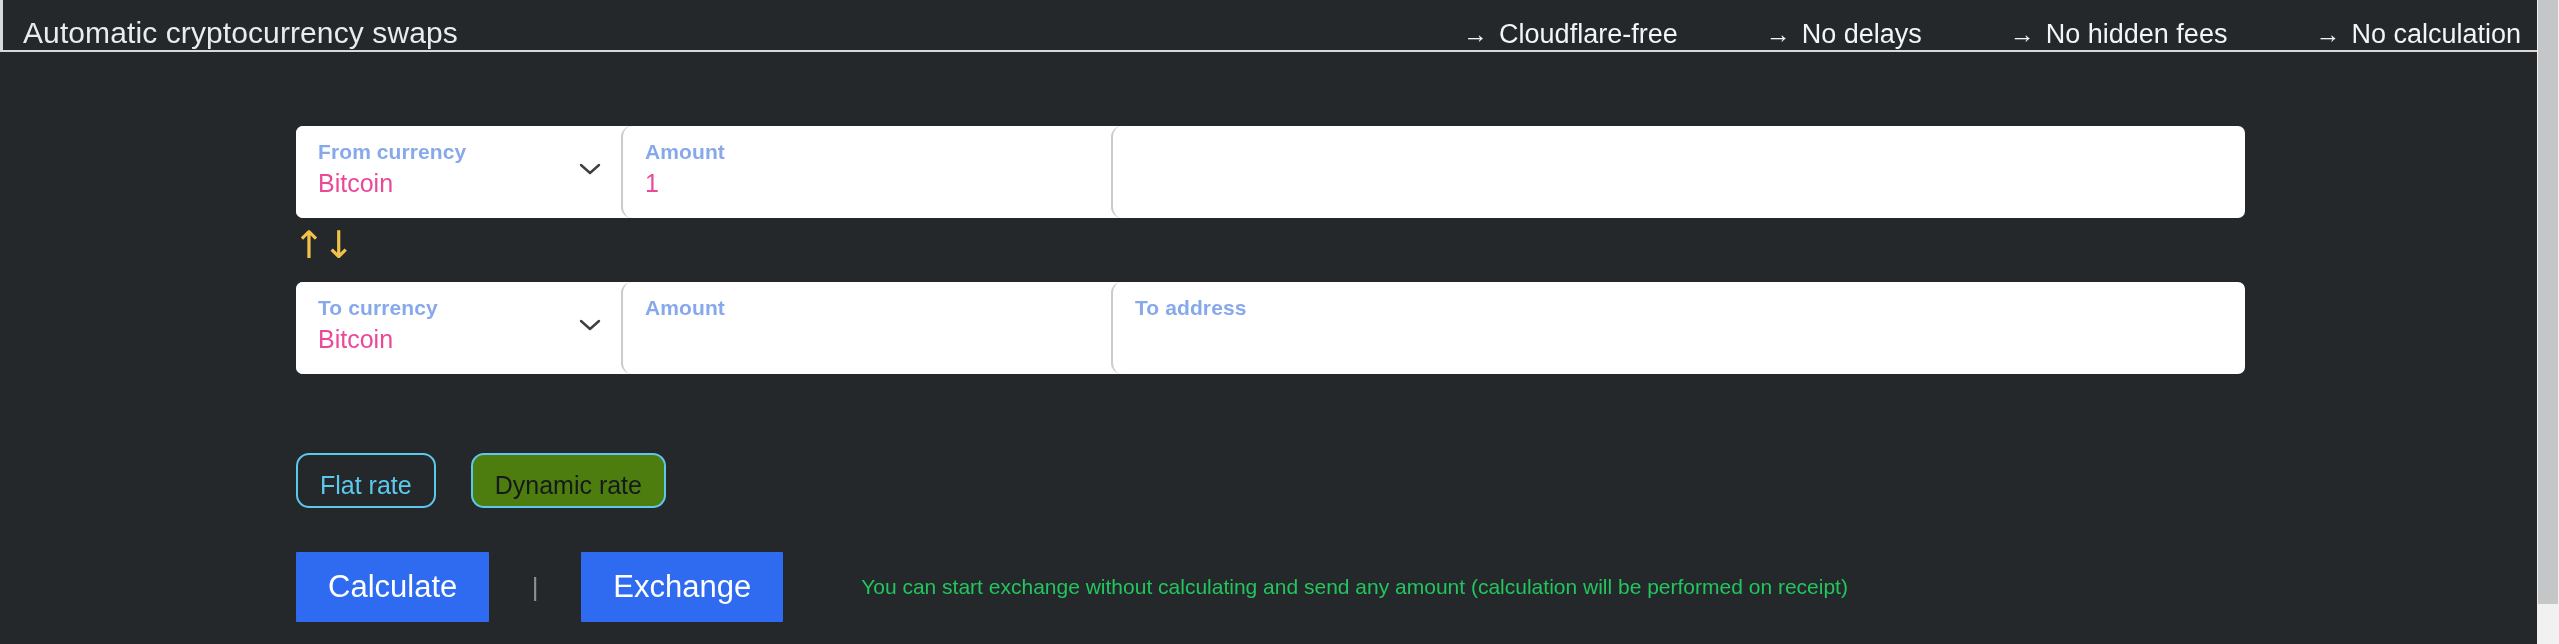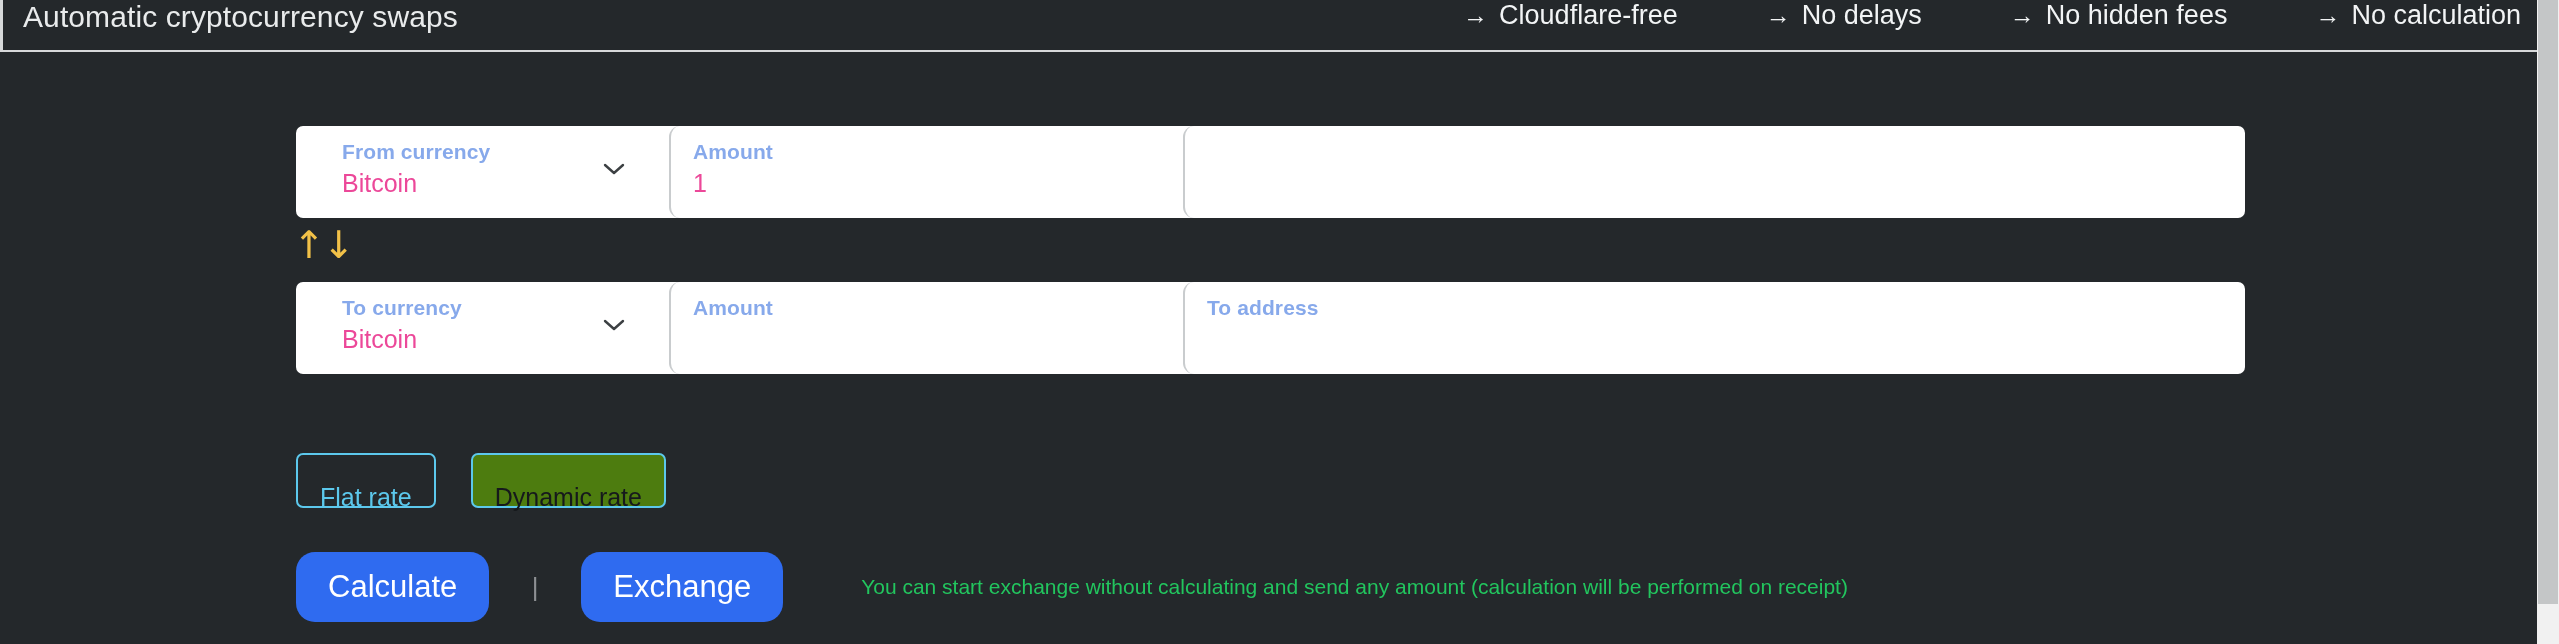--- a/index.html
+++ b/index.html
@@ -33,21 +33,21 @@
     position: absolute;
     left: 0;
     top: 0;
     width: 2537px;
     height: 52px;
     box-sizing: border-box;
     background: #24282b;
     border-bottom: 2px solid #d7d9da;
     border-left: 3px solid #d7d9da;
     display: flex;
-    align-items: flex-start;
+    align-items: flex-end;
     justify-content: space-between;
     padding: 0 4px 0 20px;
   }
   .header-title {
     font-size: 30px;
     font-weight: 400;
     color: #e9ebec;
     letter-spacing: 0.1px;
     white-space: nowrap;
   }
@@ -96,21 +96,20 @@
 
   .field {
     position: relative;
     box-sizing: border-box;
     height: 92px;
     padding: 14px 22px 0 22px;
     background: #ffffff;
     display: flex;
     flex-direction: column;
     justify-content: flex-start;
-    margin-left: 24px;
   }
   .field + .field { border-left: 2px solid #c9ccce; border-radius: 11px; }
 
   .field-currency { width: 325px; }
   .field-amount   { width: 490px; }
   .field-address  { flex: 1 1 auto; }
 
   .field-label {
     font-size: 21px;
     font-weight: bold;
@@ -161,22 +160,22 @@
     position: absolute;
     left: 296px;
     top: 401px;
     display: flex;
     align-items: center;
     gap: 35px;
   }
   .rate-btn {
     box-sizing: border-box;
     height: 55px;
-    padding: 16px 22px;
-    border-radius: 7px;
+    padding: 4px 22px;
+    border-radius: 13px;
     font-size: 25px;
     line-height: 53px;
     cursor: pointer;
     white-space: nowrap;
     font-family: "Liberation Sans", sans-serif;
   }
   .rate-btn.outline {
     background: transparent;
     border: 2px solid #5cc8ec;
     color: #5cc8ec;
@@ -193,21 +192,21 @@
     left: 296px;
     top: 500px;
     display: flex;
     align-items: center;
   }
   .action-btn {
     box-sizing: border-box;
     height: 70px;
     padding: 0 32px;
     border: none;
-    border-radius: 19px;
+    border-radius: 1px;
     background: #2f6bf0;
     color: #ffffff;
     font-size: 31px;
     line-height: 70px;
     cursor: pointer;
     white-space: nowrap;
     font-family: "Liberation Sans", sans-serif;
   }
   .action-sep {
     width: 92px;

